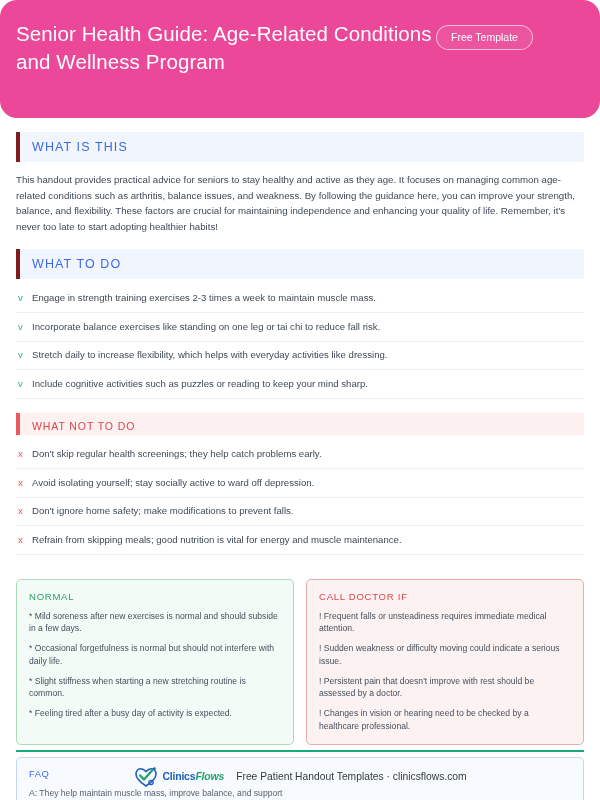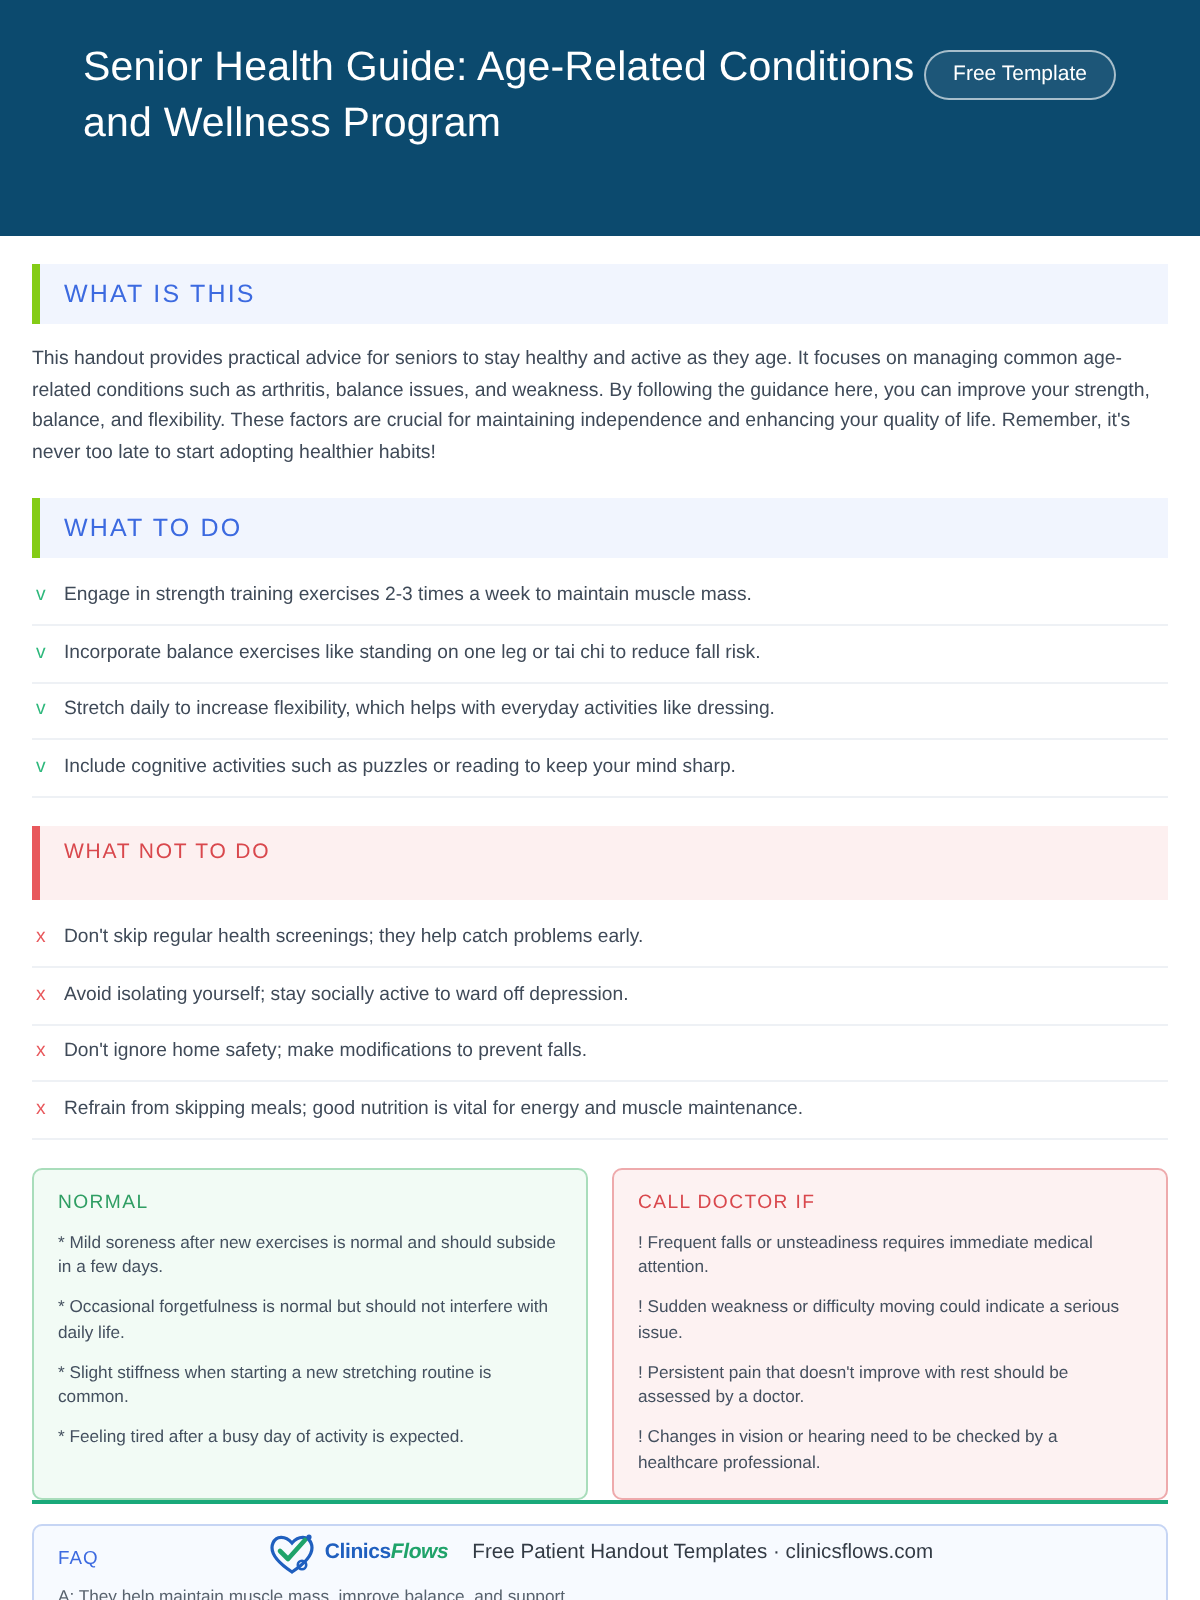--- a/index.html
+++ b/index.html
@@ -7,25 +7,26 @@
     width: 600px; height: 800px;
     background: #ffffff;
     font-family: "Liberation Sans", sans-serif;
     -webkit-font-smoothing: antialiased;
   }
   .page { position: relative; width: 600px; height: 800px; overflow: hidden; background:#fff; }
 
   
   .header {
     height: 118px;
-    background: #0c4a6e;
+    background: #ec4899;
     padding: 20px 16px 0 16px;
     display: flex;
     align-items: flex-start;
-    justify-content: center;
+    justify-content: flex-start;
+    border-radius: 17px;
   }
   .header-title {
     color: #ffffff;
     font-size: 20.5px;
     font-weight: 400;
     line-height: 1.38;
     letter-spacing: 0.1px;
     max-width: 420px;
   }
   .badge {
@@ -39,33 +40,33 @@
     background: rgba(255,255,255,0.07);
     line-height: 1;
   }
 
   
   .body { padding: 0 16px; }
 
   .section-head {
     margin-top: 14px;
     background: #f1f5fe;
-    border-left: 4px solid #84cc16;
+    border-left: 4px solid #7f1d1d;
     padding: 8px 0 8px 12px;
     font-size: 12.5px;
     letter-spacing: 1.1px;
     color: #3c6ae0;
   }
   .section-head.danger {
     background: #fdf0f0;
     border-left-color: #e8585c;
     color: #d9484d;
     font-size: 10.5px;
     letter-spacing: 0.9px;
-    padding-top: 7px; padding-bottom: 18px;
+    padding-top: 7px; padding-bottom: 3px;
   }
 
   .intro {
     margin-top: 10px;
     font-size: 9.7px;
     line-height: 1.62;
     color: #3f4a58;
     text-align: left;
   }
 
@@ -79,21 +80,21 @@
     padding: 7.5px 0 7.5px 2px;
     border-bottom: 1px solid #eef1f5;
     line-height: 1.3;
   }
   .list-item:last-child { border-bottom: 1px solid #eef1f5; }
   .mark { font-size: 9.6px; line-height: 1.3; width: 7px; flex: 0 0 7px; }
   .mark.ok { color: #2eb87c; }
   .mark.no { color: #e8585c; }
 
   
-  .cols { display: flex; gap: 12px; margin-top: 14px; }
+  .cols { display: flex; gap: 12px; margin-top: 24px; }
   .box {
     flex: 1 1 0;
     border-radius: 5px;
     padding: 11px 12px 12px 12px;
     min-height: 148px;
   }
   .box.normal { background: #f2fbf5; border: 1px solid #a9ddbb; }
   .box.doctor { background: #fdf2f2; border: 1px solid #eeaaac; }
   .box-title {
     font-size: 9.6px;

